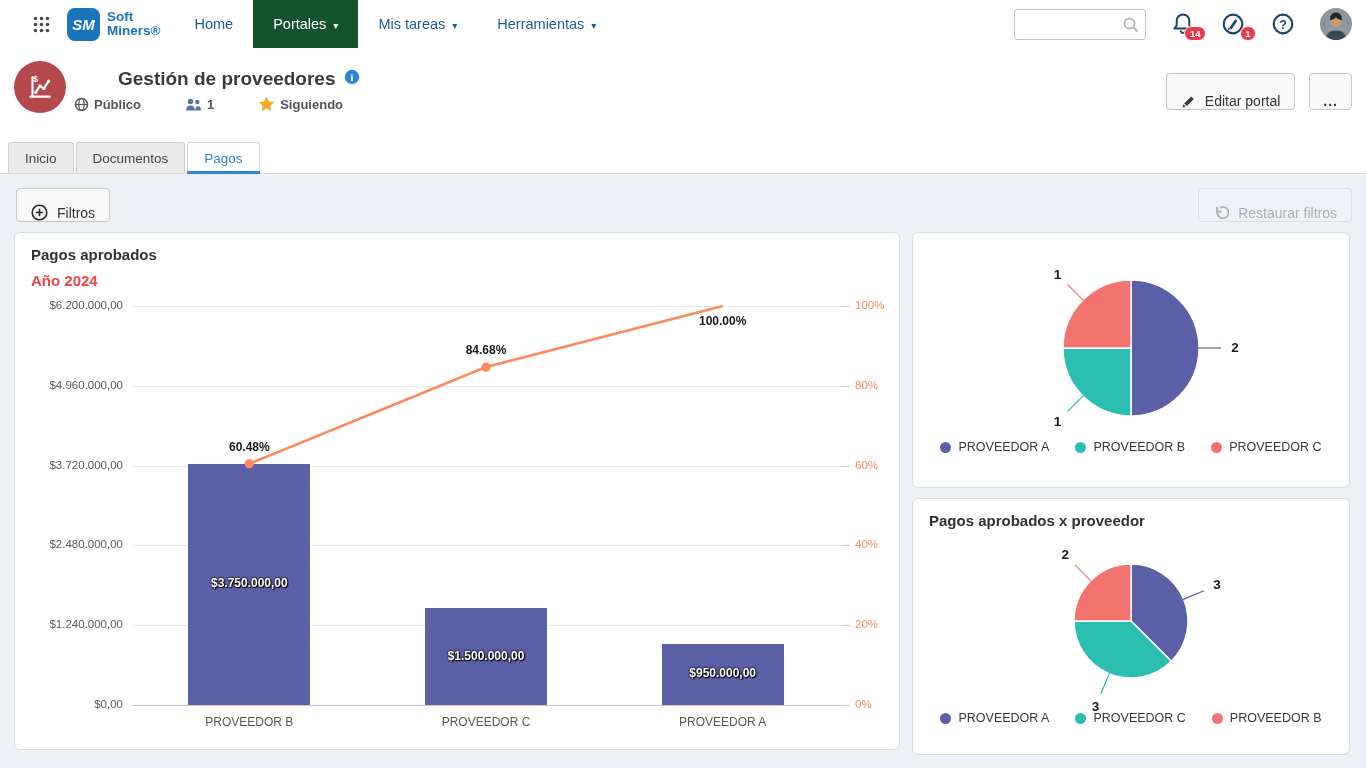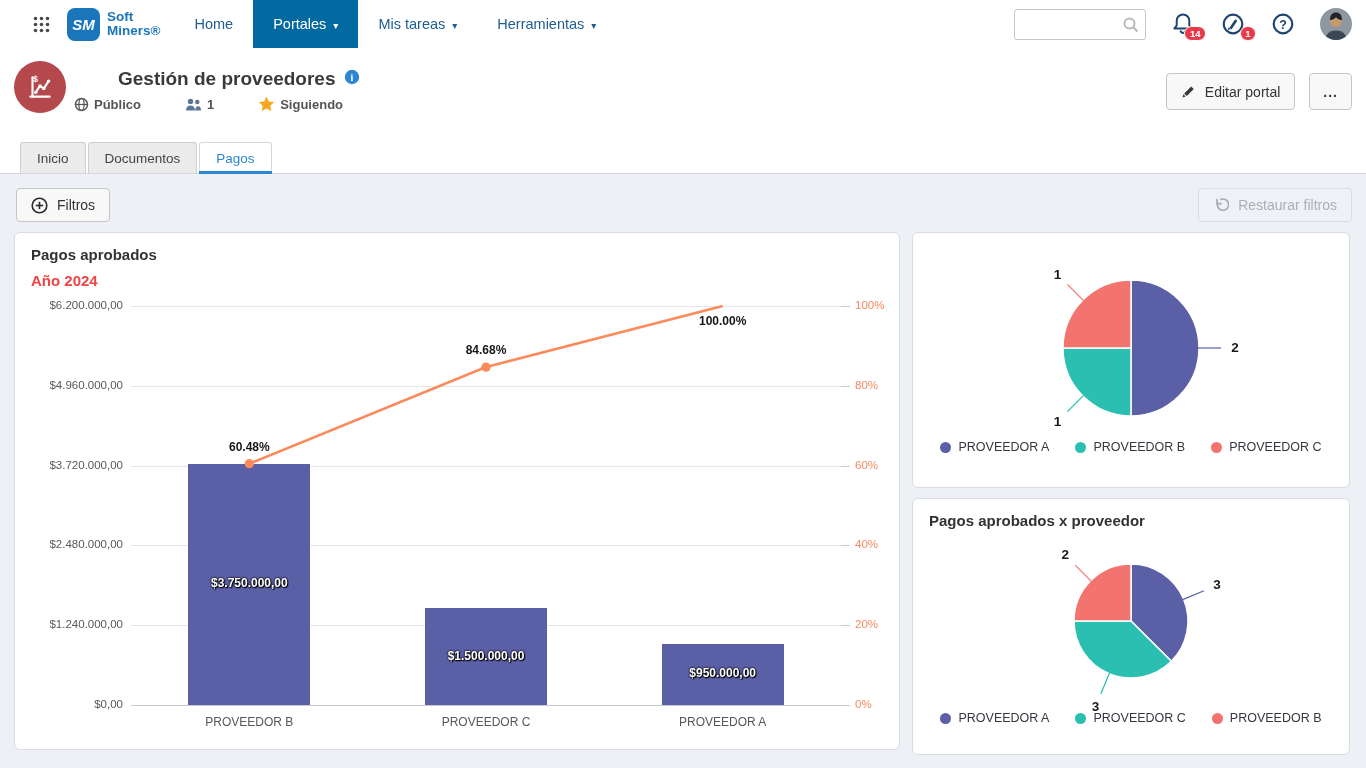--- a/index.html
+++ b/index.html
@@ -11,42 +11,42 @@
     color:#333;
   }
   
   .topbar { height:48px; background:#fff; display:flex; align-items:center; padding:0 14px 0 32px; position:relative; }
   .apps-grid { margin-right:16px; display:flex; align-items:center; cursor:pointer; }
   .logo { display:flex; align-items:center; gap:7px; margin-right:14px; cursor:pointer; }
   .logo-square { width:33px; height:33px; border-radius:8px; background:#1b75bb; color:#fff; font-weight:bold; font-style:italic; font-size:15px; display:flex; align-items:center; justify-content:center; }
   .logo-name { color:#1b75bb; font-weight:bold; font-size:13.5px; line-height:14px; }
   .nav { display:flex; height:48px; }
   .nav-item { display:flex; align-items:center; gap:7px; padding:0 20px; font-size:14.5px; color:#1d5d90; cursor:pointer; }
-  .nav-item.active { background:#0369a1; color:#fff; }
+  .nav-item.active { background:#14532d; color:#fff; }
   .caret { font-size:10px; margin-top:2px; }
   .topbar-right { margin-left:auto; display:flex; align-items:center; gap:24px; }
   .search-box { width:132px; height:31px; border:1px solid #c6c6c6; border-radius:3px; position:relative; background:#fff; }
   .search-box input { border:none; outline:none; width:102px; height:27px; margin:1px 0 0 7px; font-size:13px; font-family:inherit; }
   .search-icon { position:absolute; right:5px; top:6px; }
   .icon-wrap { position:relative; cursor:pointer; display:flex; }
   .badge { position:absolute; background:#e93a4a; color:#fff; font-size:9.5px; font-weight:bold; border-radius:9px; padding:2px 4.5px; right:-10px; bottom:-4px; border:1px solid #fff; line-height:1; }
   .avatar { width:32px; height:32px; border-radius:50%; overflow:hidden; cursor:pointer; }
   
   .portal-header { height:89px; background:#fff; position:relative; }
   .portal-avatar { position:absolute; left:14px; top:13px; width:52px; height:52px; border-radius:50%; background:#b5484d; display:flex; align-items:center; justify-content:center; }
   .portal-title-row { position:absolute; left:74px; top:20px; display:flex; align-items:center; gap:8px; }
   .portal-title { font-size:19px; font-weight:bold; color:#3a3a3a;margin-left:44px; }
   .portal-meta { position:absolute; left:74px; top:48px; display:flex; align-items:center; gap:8px; font-size:13px; font-weight:bold; color:#555; }
   .meta-item { display:flex; align-items:center; gap:5px; }
   .meta-gap { width:28px; }
   .portal-actions { position:absolute; right:14px; top:25px; display:flex; gap:14px; }
-  .btn { display:inline-flex; align-items:center; gap:9px; background:#f8f8f8; border:1px solid #c6c6c6; border-radius:4px; color:#333; font-size:14px; padding:0 14px; height:37px; cursor:pointer; font-family:inherit; }
+  .btn { display:inline-flex; align-items:flex-end; gap:9px; background:#f8f8f8; border:1px solid #c6c6c6; border-radius:4px; color:#333; font-size:14px; padding:0 14px; height:37px; cursor:pointer; font-family:inherit; }
   .btn-more { padding:0 13px; font-weight:bold; letter-spacing:1px; }
   
-  .tabs-row { background:#fff; border-bottom:1px solid #d4d8dc; padding:5px 0 0 20px; display:flex; gap:2px; height:37px; }
+  .tabs-row { background:#fff; border-bottom:1px solid #d4d8dc; padding:5px 0 0 8px; display:flex; gap:2px; height:37px; }
   .tab { position:relative; margin-bottom:-1px; padding:8px 16px; font-size:13.5px; color:#444; background:#ebebeb; border:1px solid #cfcfcf; border-bottom:1px solid #d4d8dc; border-radius:3px 3px 0 0; cursor:pointer; }
   .tab.active { background:#fff; color:#2d86d2; border:1px solid #d4d8dc; border-bottom:0; }
   .tab.active::after { content:""; position:absolute; left:-1px; right:-1px; bottom:0; height:3px; background:#2d86d2; }
   
   .btn-filters { position:absolute; top:188px; left:16px; height:34px; }
   .btn-restore { position:absolute; top:188px; right:14px; height:34px; background:#eef1f5; border:1px solid #d9dde2; color:#aab0b8; }
   
   .card { position:absolute; background:#fff; border:1px solid #d8dce1; border-radius:6px; padding:13px 16px; }
   .main-card  { left:14px;  top:232px; width:886px; height:518px; }
   .pie-card-1 { left:912px; top:232px; width:438px; height:256px; }

